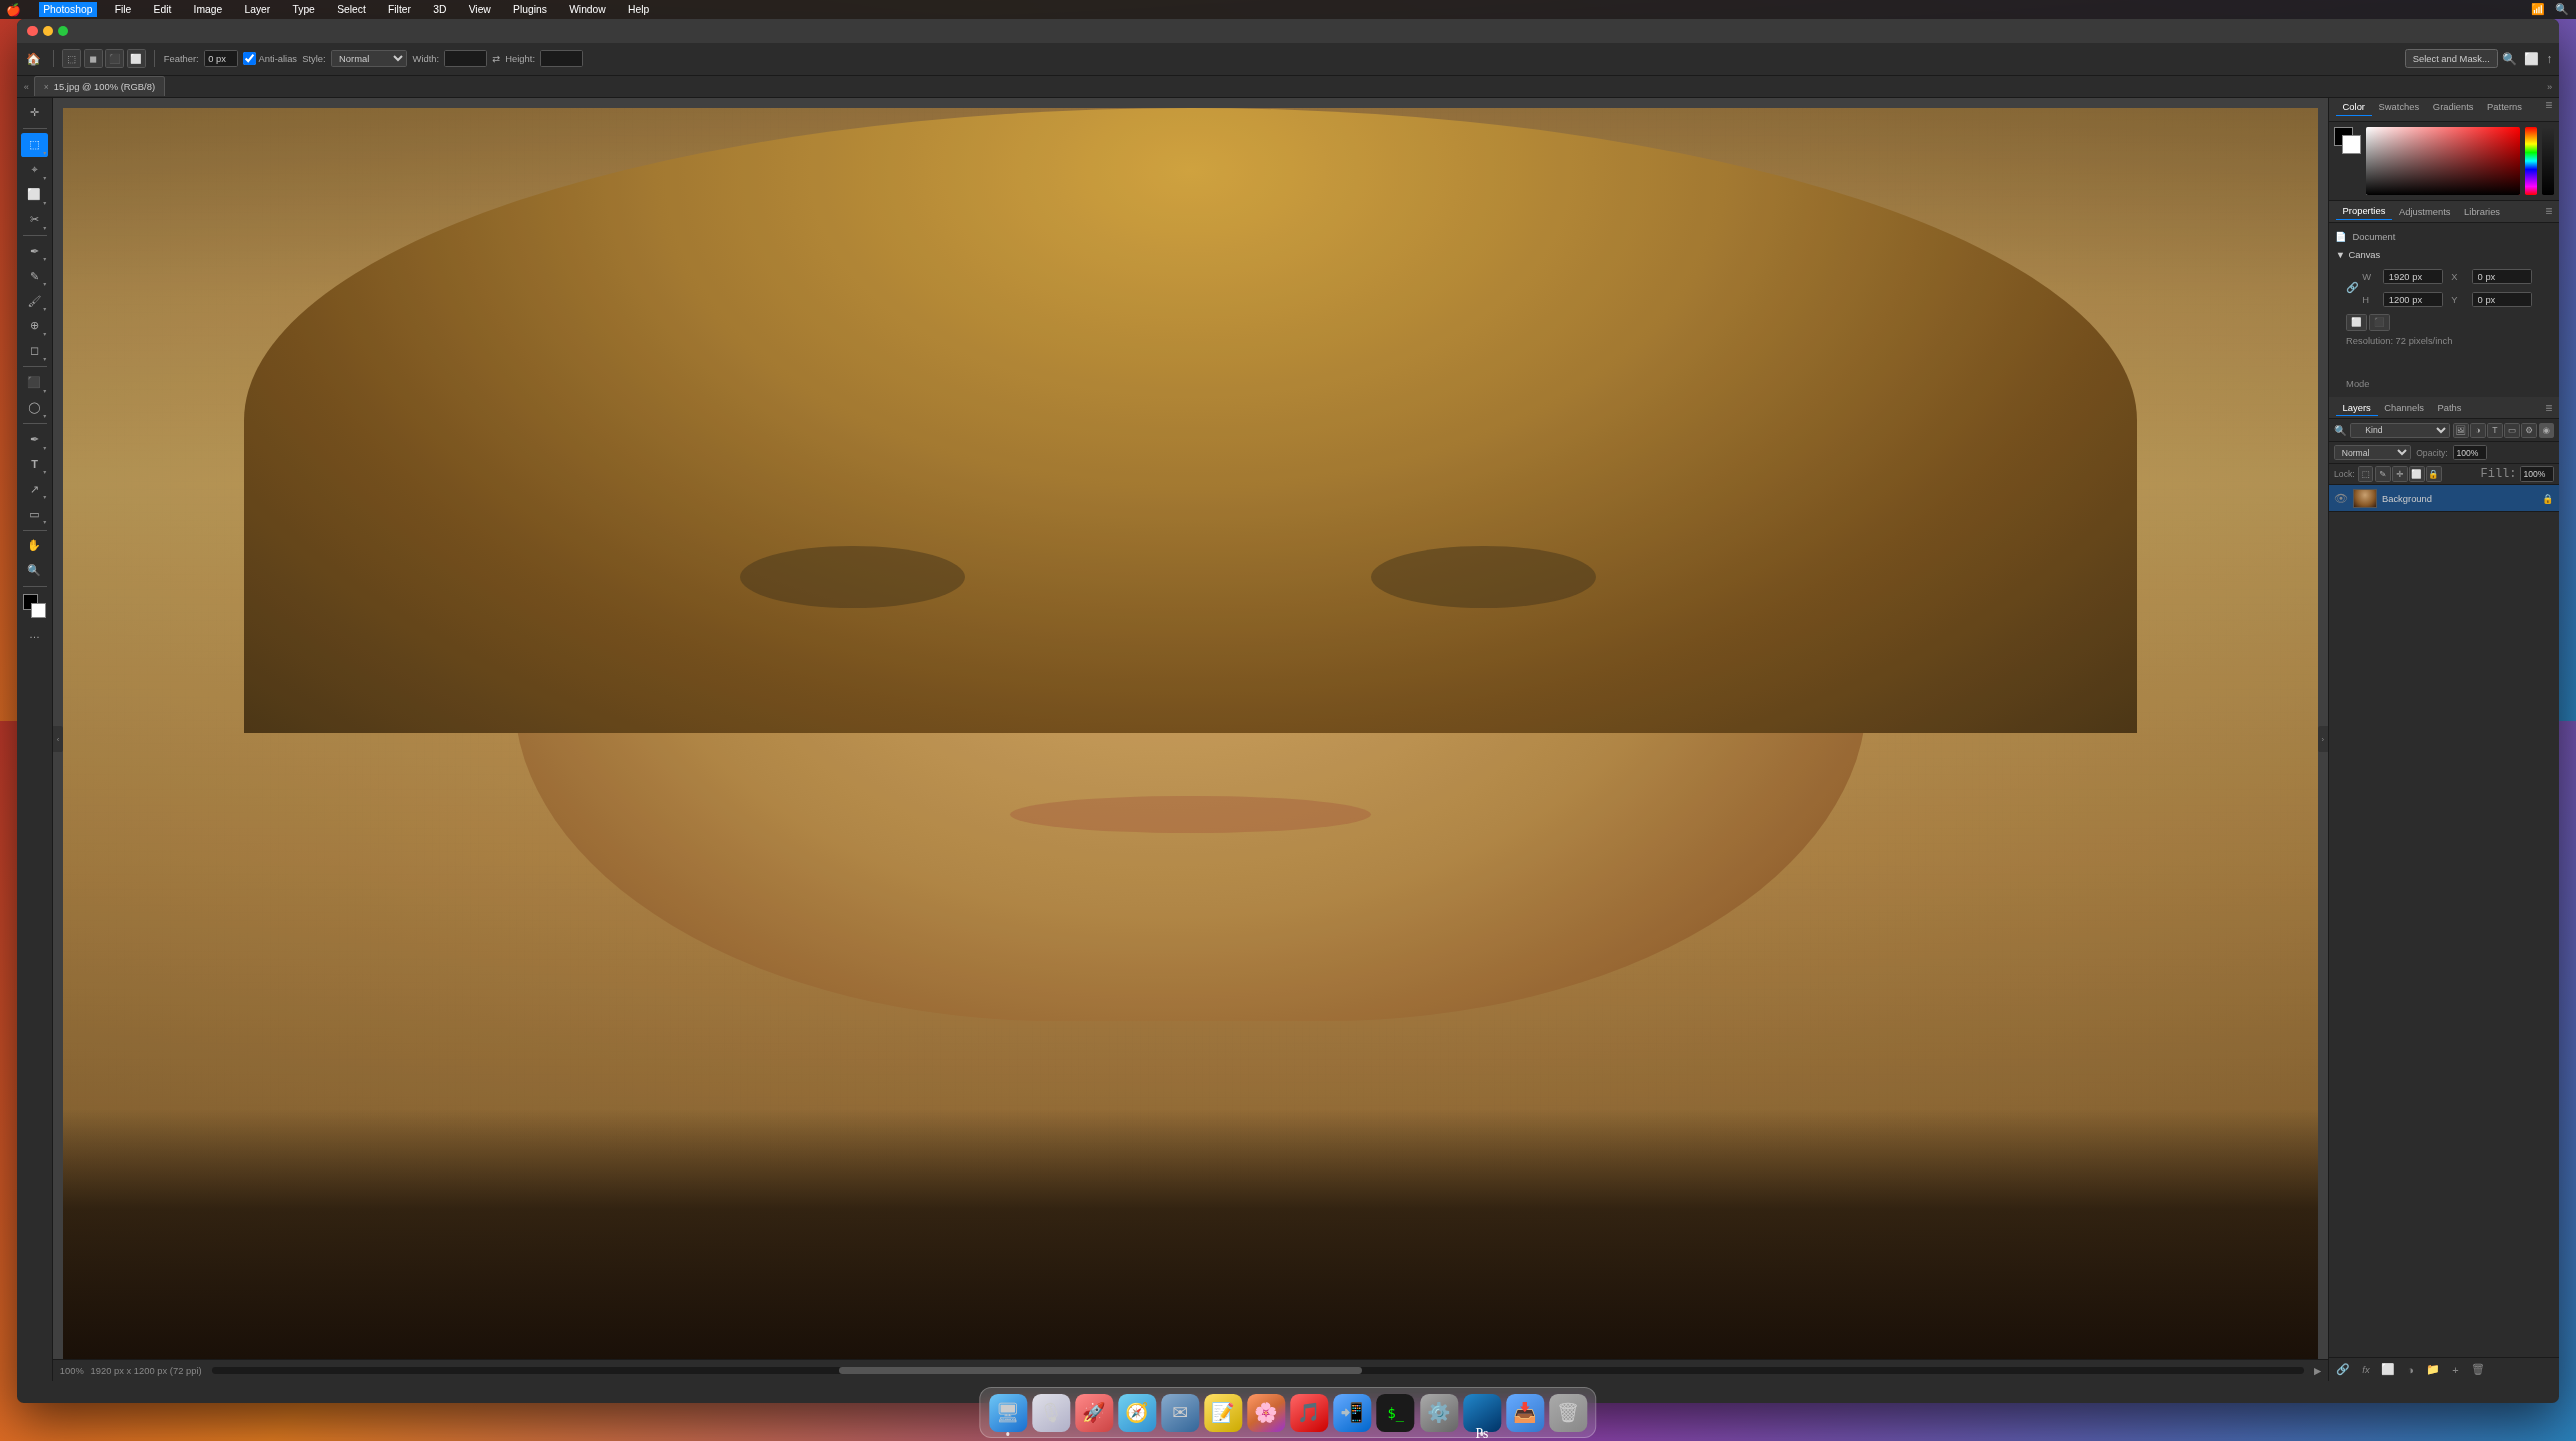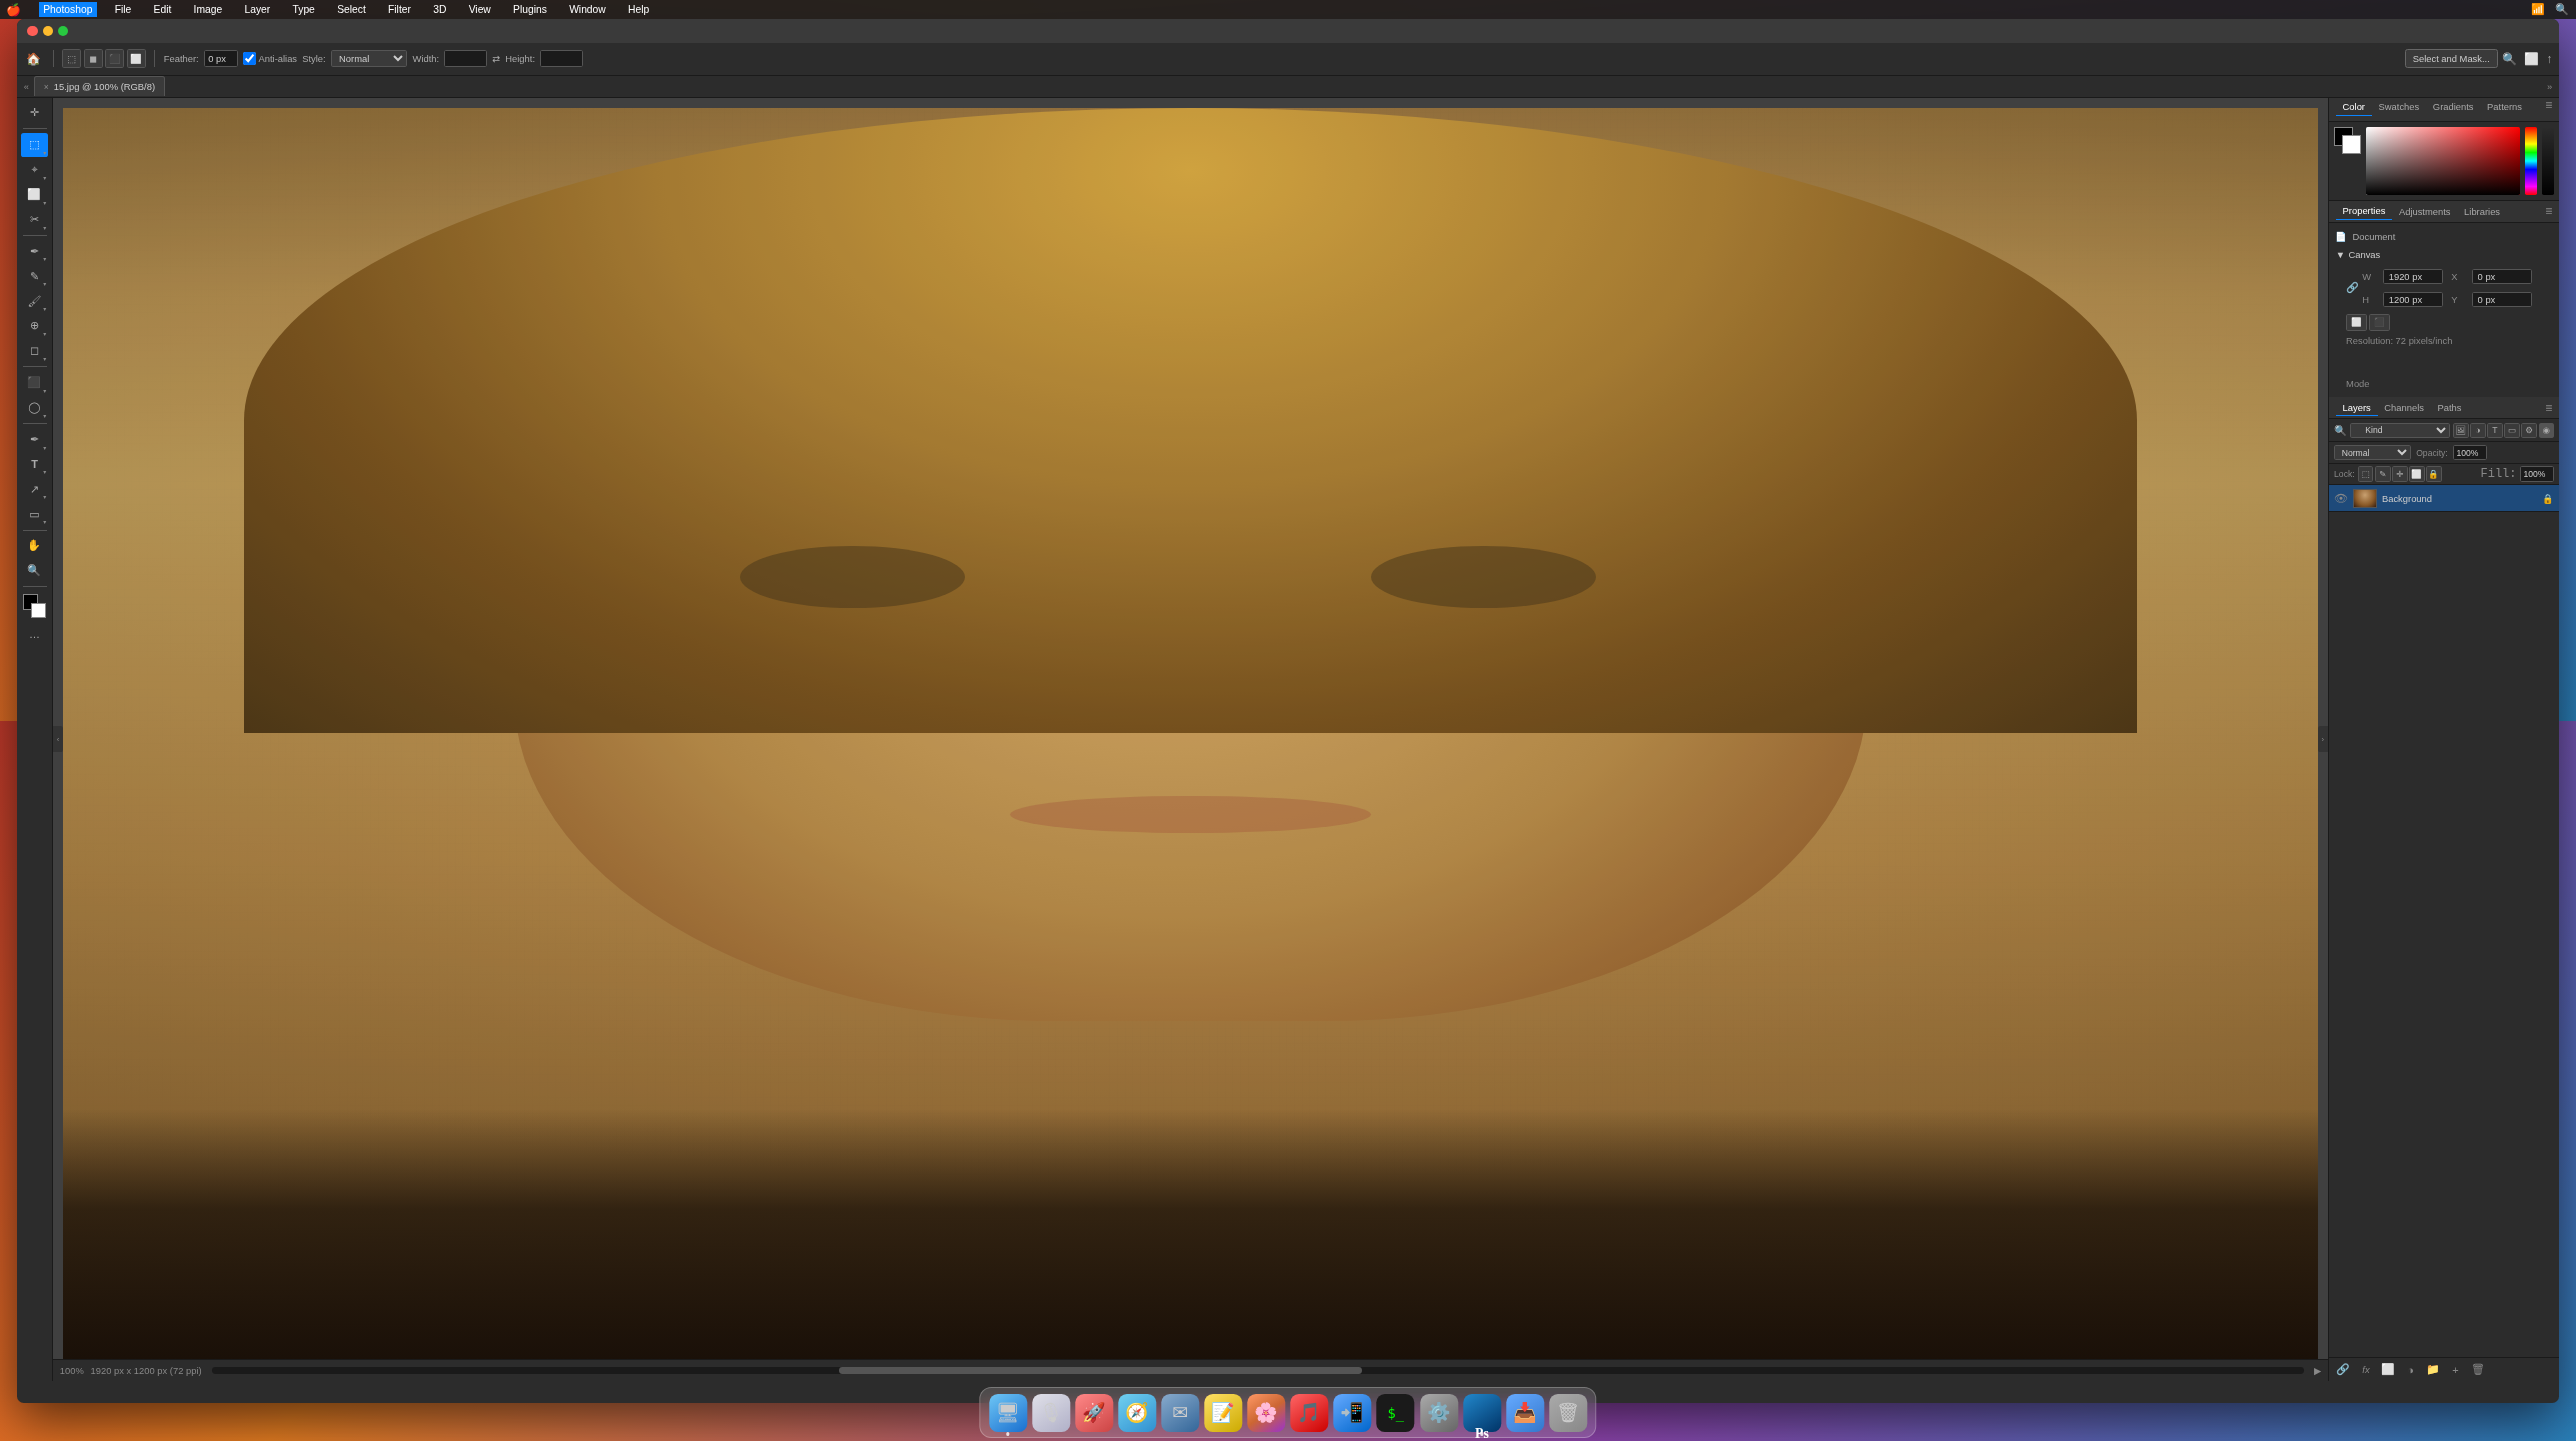--- a/index.html
+++ b/index.html
@@ -866,21 +866,21 @@
   <div class="dock-item appstore">
     <span>📲</span>
   </div>
   <div class="dock-item terminal">
     <span style="font-size:13.7px;font-family:monospace;">$_</span>
   </div>
   <div class="dock-item sysprefs">
     <span>⚙️</span>
   </div>
   <div class="dock-item photoshop">
-    <span style="font-size:13.7px;font-weight:bold;color:#fff;font-family:serif;margin-top:42px;">Ps</span>
+    <span style="font-size:13.7px;font-weight:normal;color:#fff;font-family:serif;margin-top:42px;">Ps</span>
     <div class="dock-indicator"></div>
   </div>
   <div class="dock-item folder">
     <span>📥</span>
   </div>
   <div class="dock-item trash">
     <span>🗑</span>
   </div>
 </div>
 

